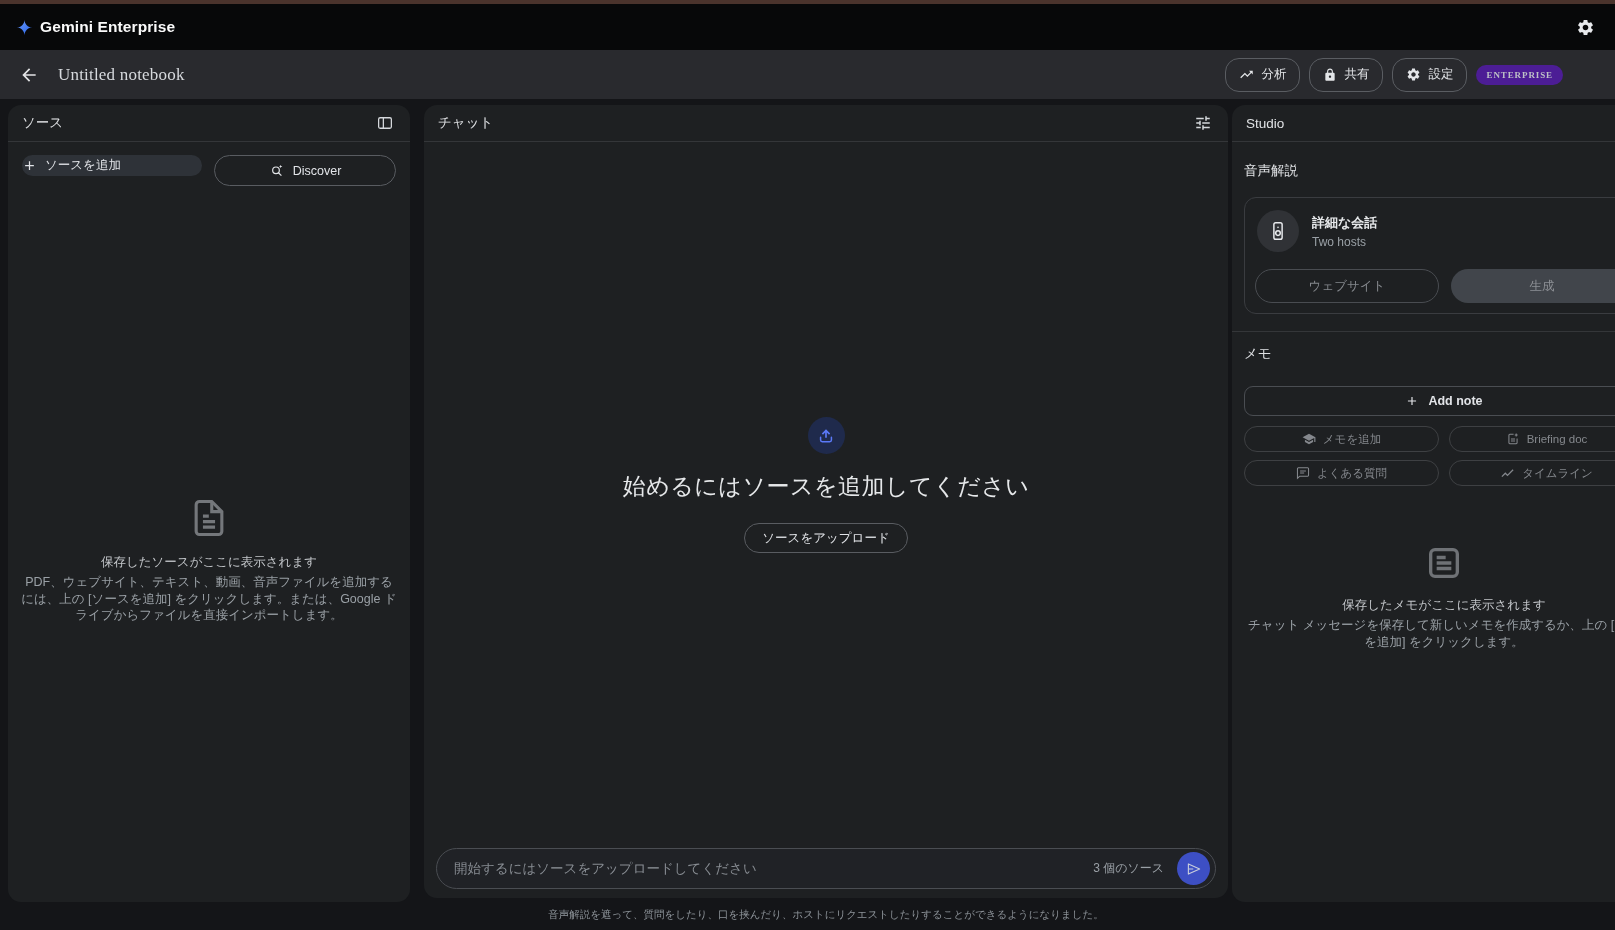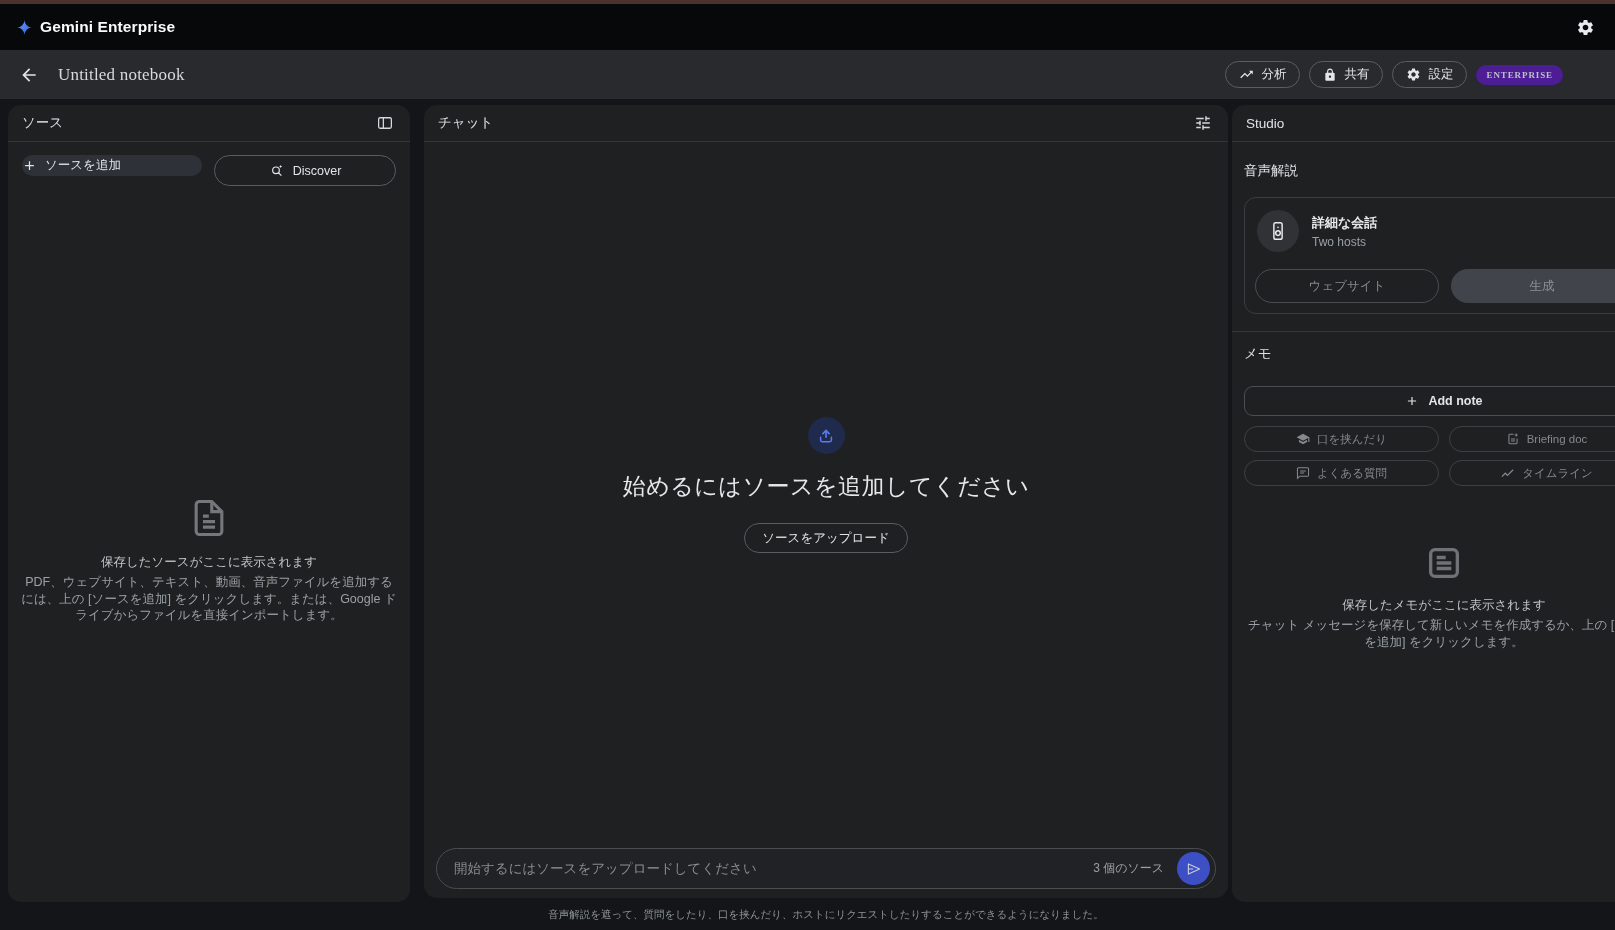--- a/index.html
+++ b/index.html
@@ -24,21 +24,21 @@
   .icon-btn { display:flex; align-items:center; justify-content:center; padding:4px; border-radius:50%; color:#E8EAED; }
 
   .subheader {
     position:absolute; left:0; top:50px; width:100%; height:49px;
     background:#292A2E; display:flex; align-items:center; padding:0 14px;font-family:Liberation Serif, serif;
   }
   .back-btn { color:#E3E4E6; display:flex; align-items:center; justify-content:center; width:30px; height:30px; }
   .nb-title { margin-left:14px; font-size:17px; color:#D7DADE; letter-spacing:.2px; cursor:text; }
   .sub-actions { margin-left:auto; display:flex; align-items:center; gap:9px; margin-right:38px; }
   .pill-btn {
-    display:flex; align-items:center; gap:7px; height:27px; padding:0 13px;
+    display:flex; align-items:center; gap:7px; height:34px; padding:0 13px;
     border:1px solid #5A5D62; border-radius:14px; color:#E3E5E8; font-size:12.5px;
   }
   .pill-btn svg { flex:none; }
   .ent-badge {
     background:#4c1d95; color:#BDC1C6; font-size:9px; font-weight:700;
     letter-spacing:.9px; padding:5px 10px; border-radius:10px;
   }
 
   
   .panel { position:absolute; top:105px; background:#1E2022; border-radius:13px; display:flex; flex-direction:column; overflow:hidden; }
@@ -309,21 +309,21 @@
       <span style="font-weight:700;">Add note</span>
     </button>
 
     <div class="chips">
       <button class="chip">
         <span style="display:flex;">
             <svg width="14" height="14" viewBox="0 0 24 24" fill="currentColor">
               <path d="M5 13.18v4L12 21l7-3.82v-4L12 17l-7-3.82zM12 3L1 9l11 6 9-4.91V17h2V9L12 3z"></path>
             </svg>
           </span>
-        <span>口を挟んだり</span>
+        <span>メモを追加</span>
       </button>
       <button class="chip">
         <span style="display:flex;">
             <svg width="14" height="14" viewBox="0 0 24 24" fill="none" stroke="currentColor" stroke-width="1.8">
               <path d="M13 4H6.5A1.5 1.5 0 0 0 5 5.5v13A1.5 1.5 0 0 0 6.5 20h11a1.5 1.5 0 0 0 1.5-1.5V11"></path>
               <path d="M8.5 12h7M8.5 15.5h7"></path>
               <path d="M17.5 2.5v5M15 5h5"></path>
             </svg>
           </span>
         <span>Briefing doc</span>

